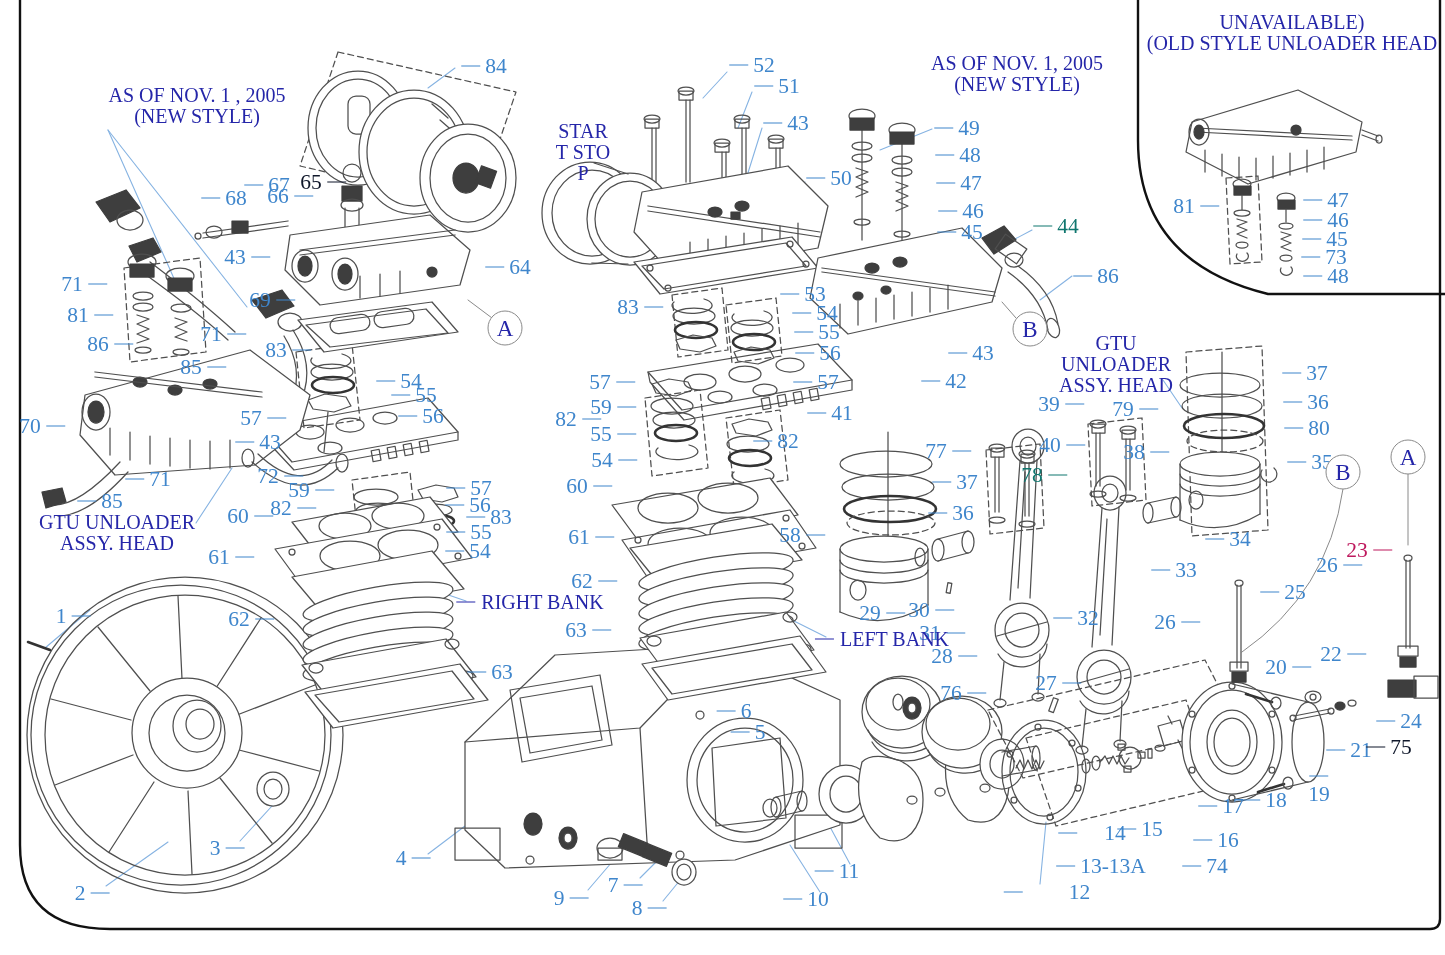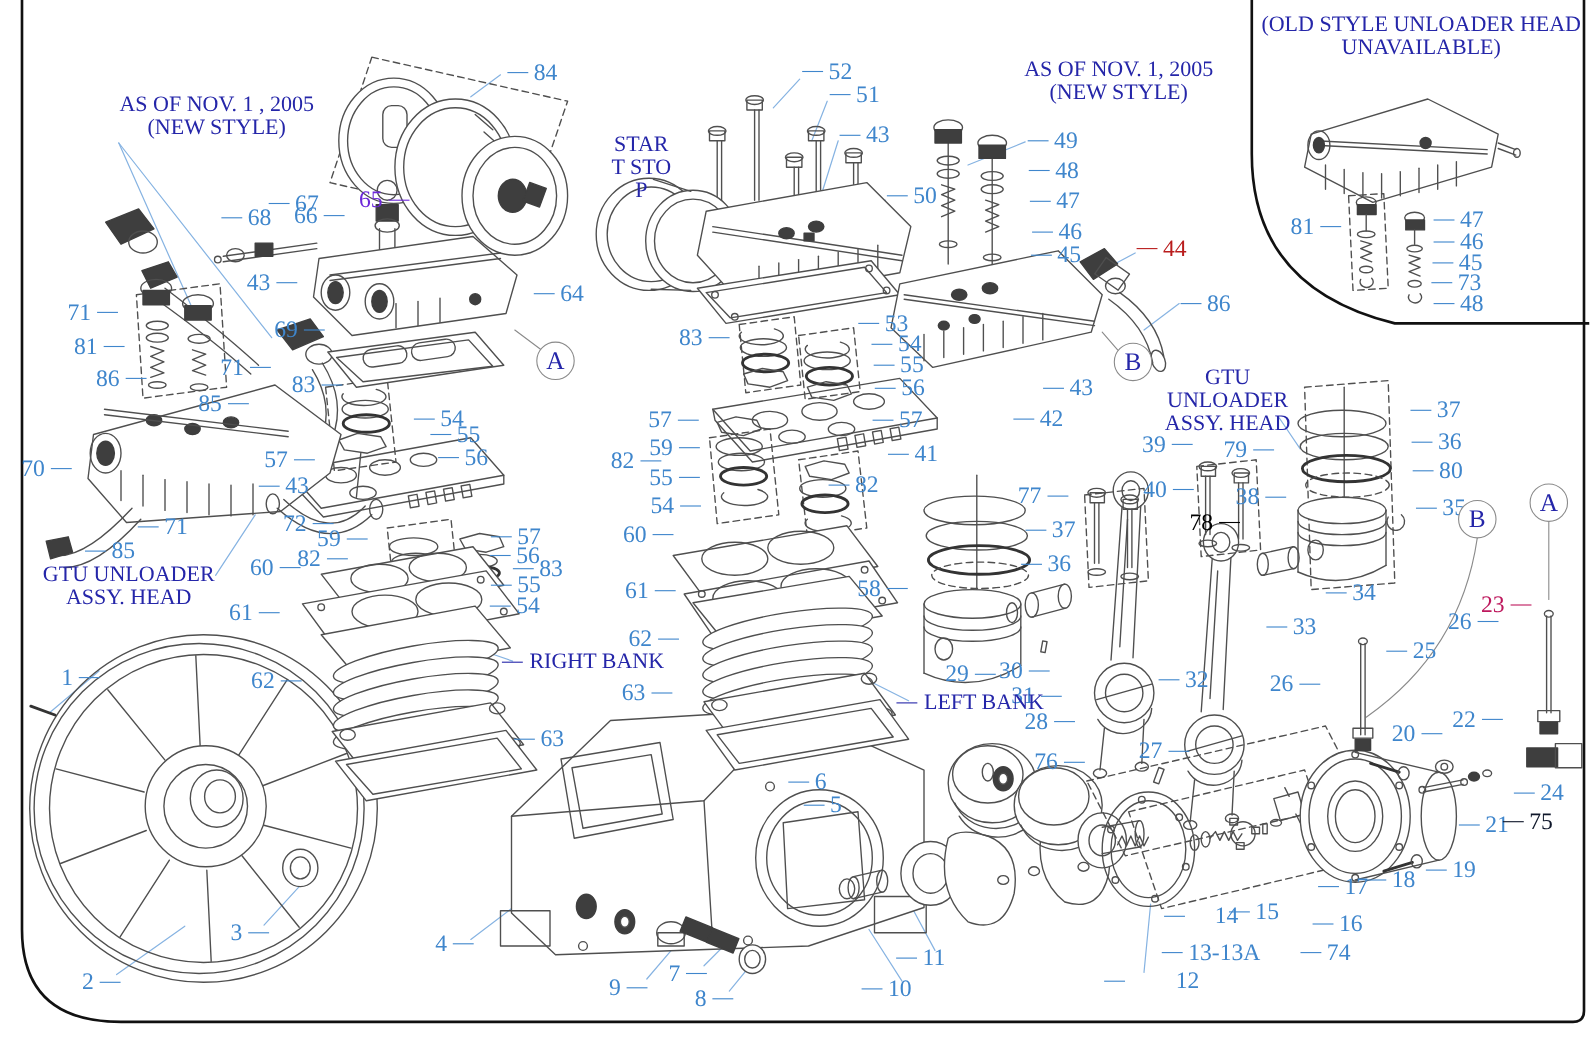--- a/index.html
+++ b/index.html
@@ -665,21 +665,21 @@
         <span>47</span>
       </div>
       <div class="co" style="left: 961px; top: 211px; color: rgb(63, 134, 204);">
         <span class="tick"></span>
         <span>46</span>
       </div>
       <div class="co" style="left: 960px; top: 232px; color: rgb(63, 134, 204);">
         <span class="tick"></span>
         <span>45</span>
       </div>
-      <div class="co" style="left: 1056px; top: 226px; color: #b91c1c;">
+      <div class="co" style="left: 1056px; top: 226px; color: #0f766e;">
         <span class="tick"></span>
         <span>44</span>
       </div>
       <div class="co" style="left: 829px; top: 178px; color: rgb(63, 134, 204);">
         <span class="tick"></span>
         <span>50</span>
       </div>
       <div class="co" style="left: 1096px; top: 276px; color: rgb(63, 134, 204);">
         <span class="tick"></span>
         <span>86</span>
@@ -689,21 +689,21 @@
         <span>68</span>
       </div>
       <div class="co" style="left: 267px; top: 185px; color: rgb(63, 134, 204);">
         <span class="tick"></span>
         <span>67</span>
       </div>
       <div class="co" style="left: 290px; top: 196px; color: rgb(63, 134, 204);">
         <span>66</span>
         <span class="tick"></span>
       </div>
-      <div class="co" style="left: 323px; top: 182px; color: #6d28d9; margin-left: 26px;">
+      <div class="co" style="left: 323px; top: 182px; color: #0f172a;">
         <span>65</span>
         <span class="tick"></span>
       </div>
       <div class="co" style="left: 247px; top: 257px; color: rgb(63, 134, 204);">
         <span>43</span>
         <span class="tick"></span>
       </div>
       <div class="co" style="left: 508px; top: 267px; color: rgb(63, 134, 204);">
         <span class="tick"></span>
         <span>64</span>
@@ -909,21 +909,21 @@
         <span>36</span>
       </div>
       <div class="co" style="left: 1061px; top: 404px; color: rgb(63, 134, 204);">
         <span>39</span>
         <span class="tick"></span>
       </div>
       <div class="co" style="left: 1062px; top: 445px; color: rgb(63, 134, 204);">
         <span>40</span>
         <span class="tick"></span>
       </div>
-      <div class="co" style="left: 1104px; top: 475px; color: #000000; text-align: center;">
+      <div class="co" style="left: 1044px; top: 475px; color: #0f766e; text-align: center;">
         <span>78</span>
         <span class="tick"></span>
       </div>
       <div class="co" style="left: 1135px; top: 409px; color: rgb(63, 134, 204);">
         <span>79</span>
         <span class="tick"></span>
       </div>
       <div class="co" style="left: 1305px; top: 373px; color: rgb(63, 134, 204);">
         <span class="tick"></span>
         <span>37</span>
@@ -1001,21 +1001,21 @@
         <span>24</span>
       </div>
       <div class="co" style="left: 1349px; top: 750px; color: rgb(63, 134, 204);">
         <span class="tick"></span>
         <span>21</span>
       </div>
       <div class="co" style="left: 1389px; top: 747px; color: #0f172a;">
         <span class="tick"></span>
         <span>75</span>
       </div>
-      <div class="co" style="left: 1319px; top: 791px; color: rgb(63, 134, 204);">
+      <div class="co" style="left: 1319px; top: 791px; color: rgb(63, 134, 204); flex-direction: column;">
         <span class="tick"></span>
         <span>19</span>
       </div>
       <div class="co" style="left: 1264px; top: 800px; color: rgb(63, 134, 204);">
         <span class="tick"></span>
         <span>18</span>
       </div>
       <div class="co" style="left: 1221px; top: 806px; color: rgb(63, 134, 204);">
         <span class="tick"></span>
         <span>17</span>
@@ -1144,22 +1144,22 @@
       </div>
       <div class="lbl row" style="left: 530px; top: 602px; color: rgb(37, 38, 169);">
         <span class="tick"></span>
         <span>RIGHT BANK</span>
       </div>
       <div class="lbl row" style="left: 882px; top: 639px; color: rgb(37, 38, 169);">
         <span class="tick"></span>
         <span>LEFT BANK</span>
       </div>
       <div class="lbl" style="left: 1292px; top: 12px; color: rgb(37, 38, 169);">
+        <div>UNAVAILABLE)</div>
         <div>(OLD STYLE UNLOADER HEAD</div>
-        <div>UNAVAILABLE)</div>
       </div>
       <div class="balloon" style="left: 505px; top: 328px; color: rgb(37, 38, 169);">A</div>
       <div class="balloon" style="left: 1030px; top: 329px; color: rgb(37, 38, 169);">B</div>
       <div class="balloon" style="left: 1343px; top: 472px; color: rgb(37, 38, 169);">B</div>
       <div class="balloon" style="left: 1408px; top: 457px; color: rgb(37, 38, 169);">A</div>
     </div>
 
 </div>
 
 </body></html>

